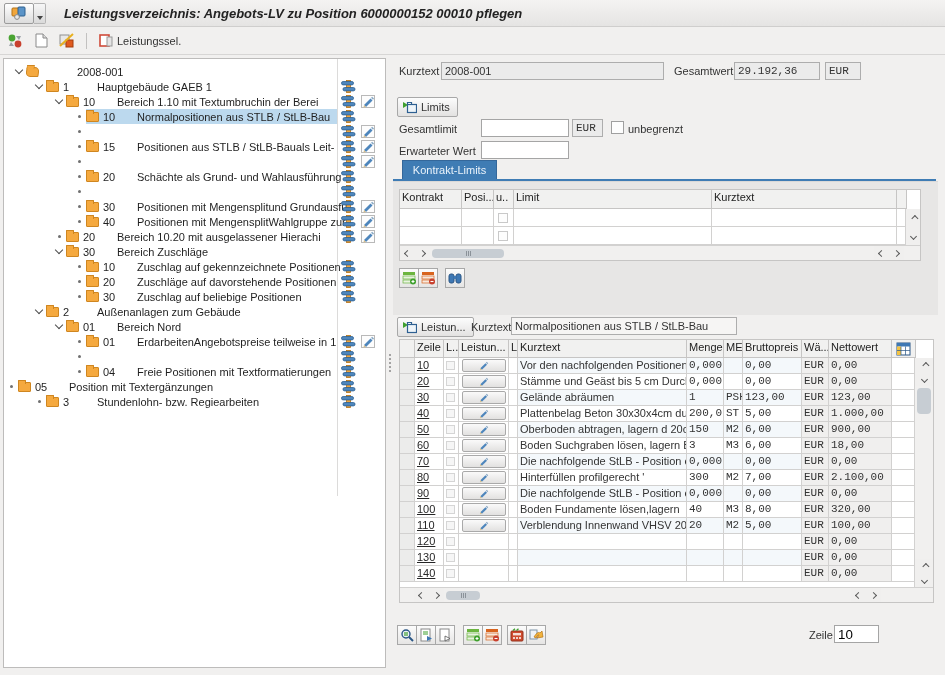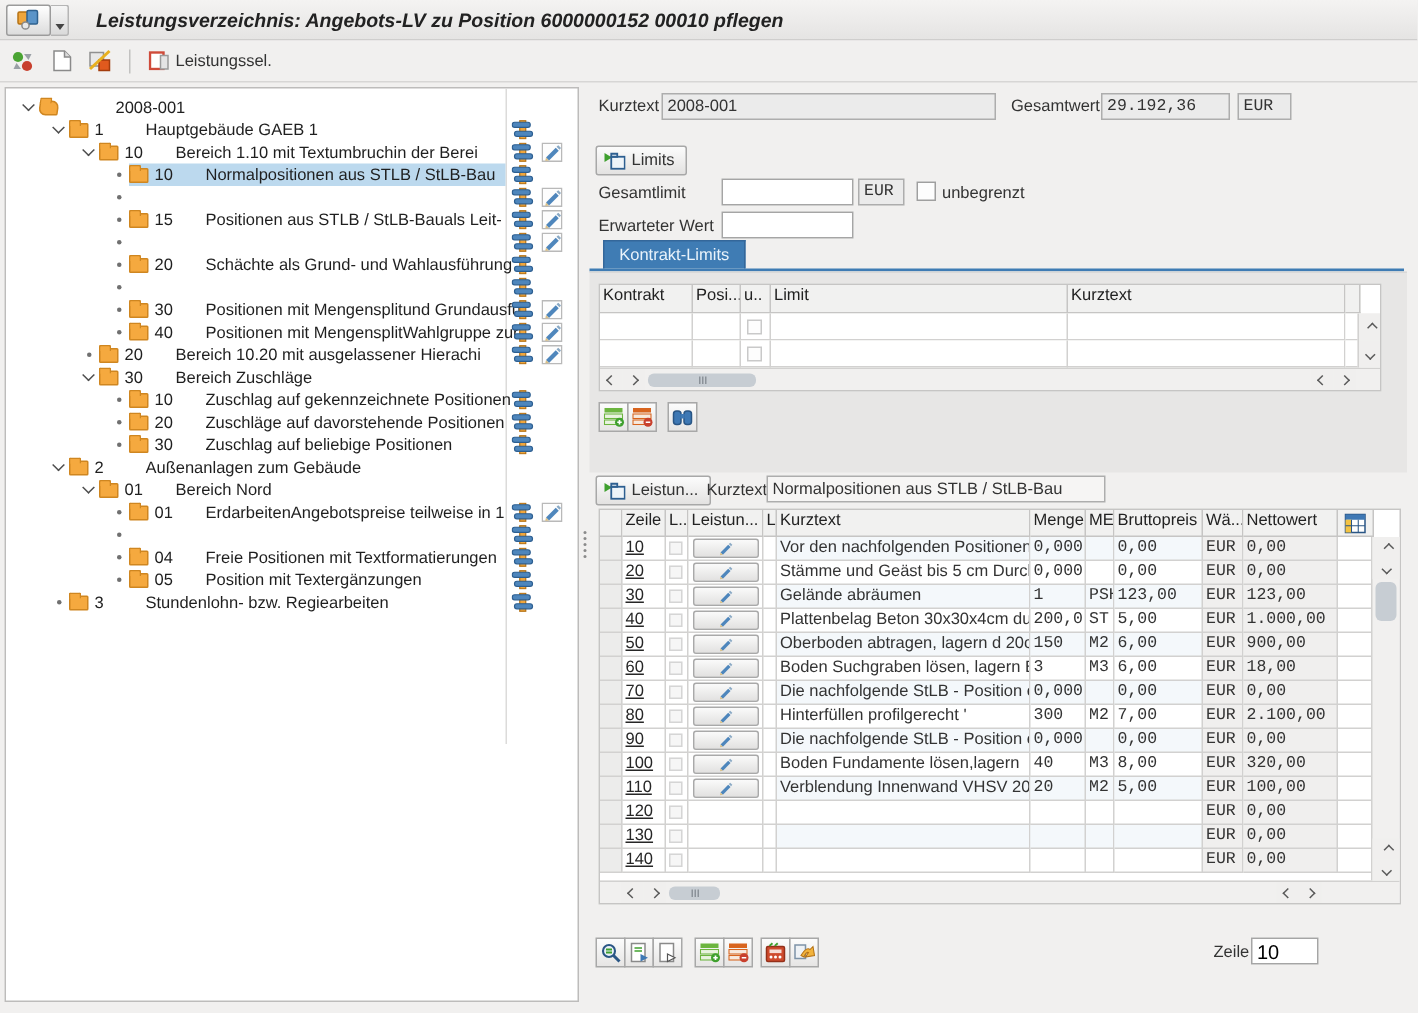--- a/index.html
+++ b/index.html
@@ -673,21 +673,21 @@
       </svg>
       <svg class="icon-pencil" width="14" height="13" viewBox="0 0 14 13" style="visibility: hidden;">
         <rect x="0.5" y="0.5" width="13" height="12" fill="#fdfdfd" stroke="#b9b9b9"></rect>
         <path d="M3 10 L9.5 3.5 L11.5 5.5 L5 12 Z" fill="#4e86bc"></path>
         <path d="M10 2.8 L12 4.8 L13 3.6 L11.2 1.8 Z" fill="#8aa9c4"></path>
         <path d="M3 10 L2.5 12.4 L5 12 Z" fill="#d9c089"></path>
       </svg>
     </span>
   </div>
 
-  <div class="trow" style="padding-left: 68px;">
+  <div class="trow" style="">
     <span class="expander">
           <i class="dot"></i>
         </span>
     <span class="tcontent">
       <span class="ficon">
             <span class="folder"></span>
           </span>
       <span class="tkey">05</span>
       <span class="tlabel">Position mit Textergänzungen</span>
     </span>

